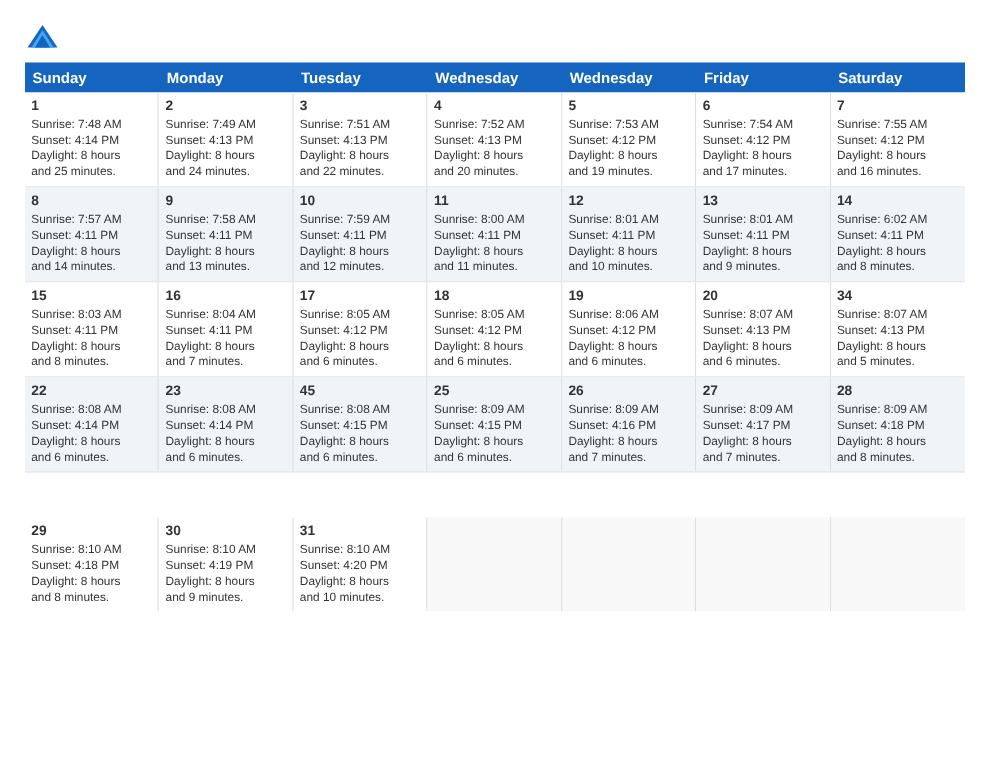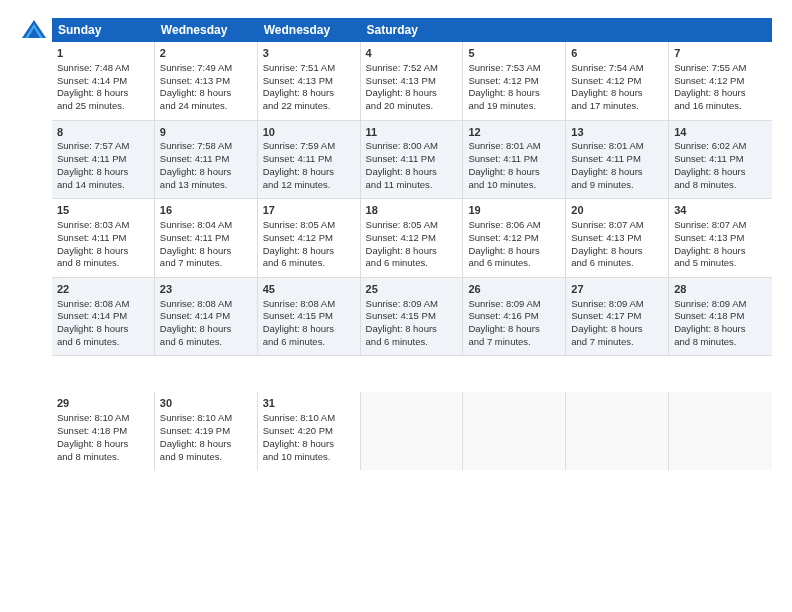--- a/index.html
+++ b/index.html
@@ -8,21 +8,21 @@
       background: #fff;
       width: 792px;
       height: 612px;
       overflow: hidden;
     }
     .page {
       width: 792px;
       height: 480px;
       padding: 18px 20px 10px 20px;
       display: flex;
-      flex-direction: row;
+      flex-direction: column;
     }
     .header {
       display: flex;
       justify-content: space-between;
       align-items: flex-start;
       margin-bottom: 8px;
     }
     .logo {
       display: flex;
       align-items: center;
@@ -129,22 +129,25 @@
     </div>
     <div class="title-block">
       <div class="month-title"></div>
       <div class="subtitle"></div>
     </div>
   </div>
 
   <div class="calendar">
     <div class="cal-header">
     <div class="cal-header-cell">Sunday</div>
+        <div class="cal-header-cell">Monday</div>
+        <div class="cal-header-cell">Tuesday</div>
         <div class="cal-header-cell">Wednesday</div>
         <div class="cal-header-cell">Wednesday</div>
+        <div class="cal-header-cell">Friday</div>
         <div class="cal-header-cell">Saturday</div>
       </div>
     <div class="cal-body">
     <div class="cal-row">
           <div class="cal-cell">
             <span class="day-num">1</span>
             <div>Sunrise: 7:48 AM</div>
             <div>Sunset: 4:14 PM</div>
             <div>Daylight: 8 hours</div>
             <div>and 25 minutes.</div>

